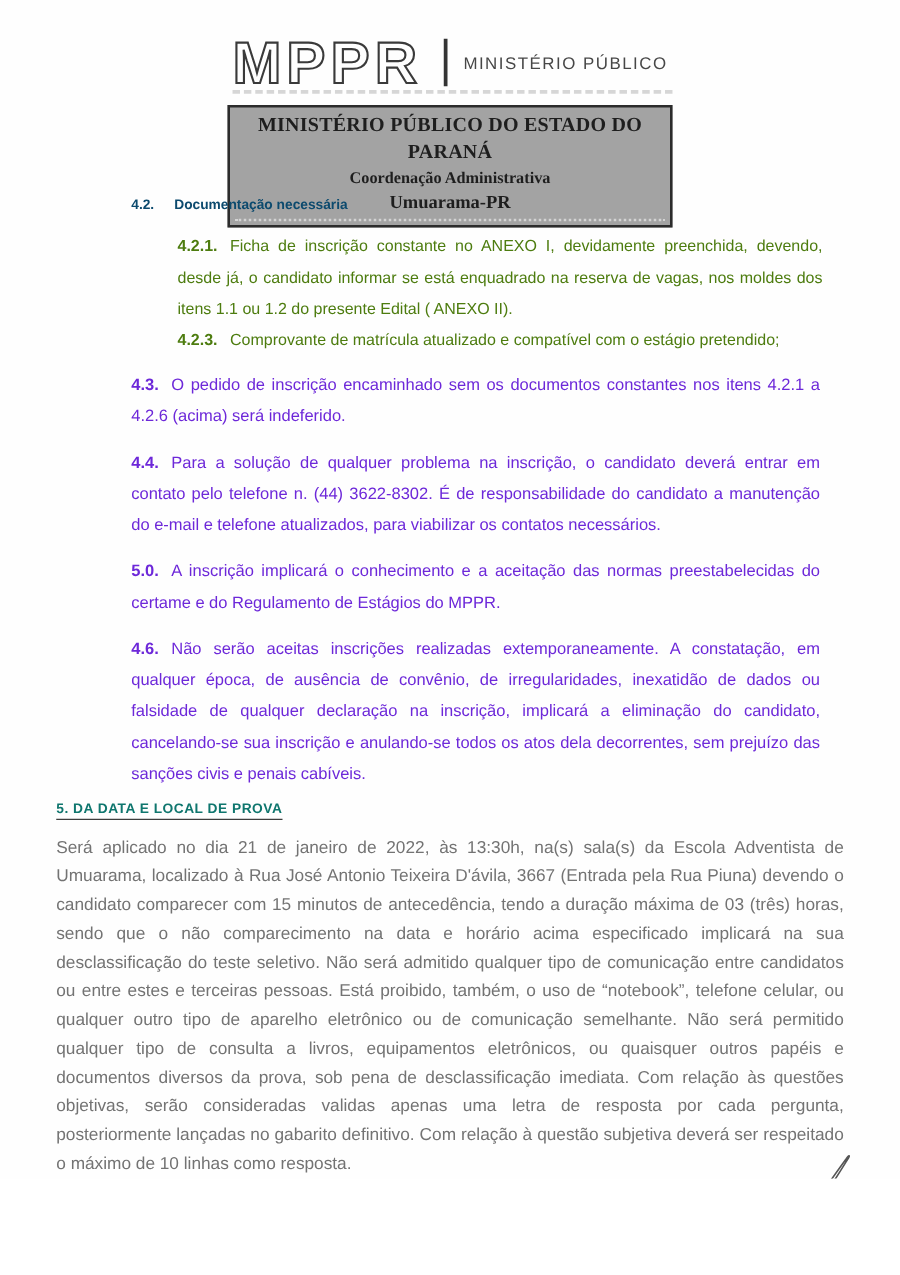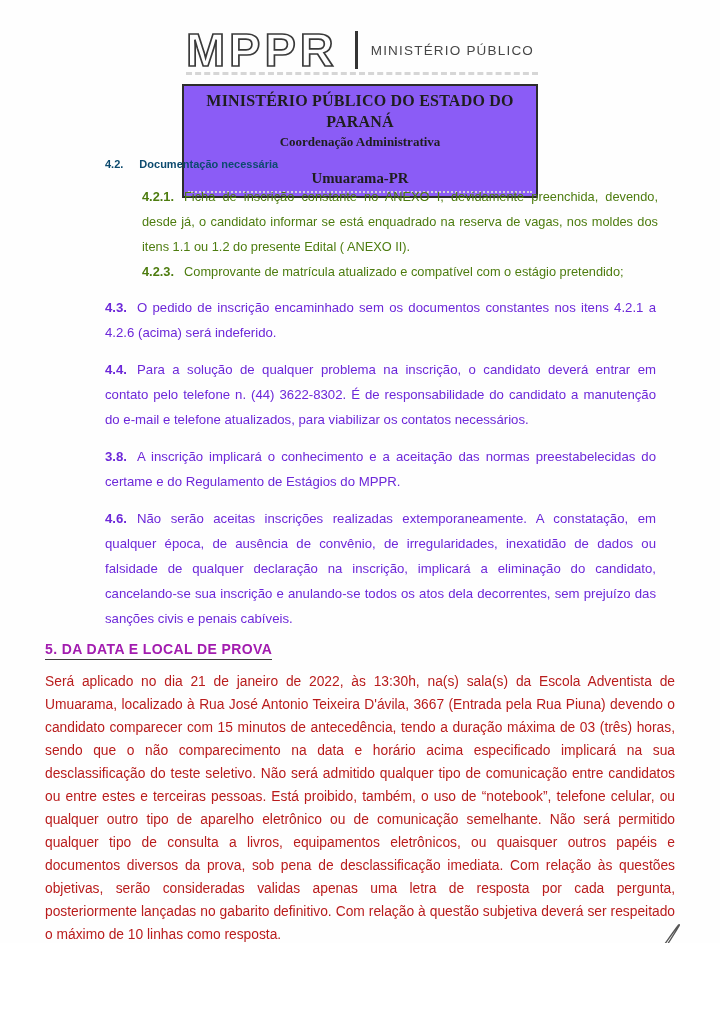--- a/index.html
+++ b/index.html
@@ -25,46 +25,46 @@
 
   
   .box-artifact-top {
     position:absolute; top:72px; left:186px; width:352px; height:0;
     border-top:3px dashed #cdcdcd; opacity:.8;
   }
 
   
   .letterhead-box {
     position:absolute; top:84px; left:182px; width:356px; box-sizing:border-box;
-    border:2px solid #2c2c2c; background:#8b5cf6; text-align:center;
+    border:2px solid #2c2c2c; background:#a3a3a3; text-align:center;
     font-family:"Liberation Serif", serif; color:#1e1e1e; padding:4px 2px 8px 2px;
   }
   .lh1 { font-size:16px; font-weight:700; letter-spacing:.2px; line-height:21px; }
   .lh2 { font-size:13px; font-weight:700; line-height:20px; }
-  .lh3 { font-size:14.8px; font-weight:700; line-height:20px;margin-top:16px; }
+  .lh3 { font-size:14.8px; font-weight:700; line-height:20px; }
   .lh-dotted { position:absolute; left:4px; right:4px; bottom:3px; border-top:2px dotted #d4d4d4; }
 
   
   .doc-body { position:absolute; top:158px; left:0; right:0; }
 
   .h42 { margin:0 65px 0 105px; font-size:11px; font-weight:700; color:#0c4a6e; }
   .h42 .num { margin-right:16px; }
 
   .subitems { margin:14px 62px 0 142px; }
   .sub { margin:0; text-align:justify; font-size:12.8px; line-height:25px; color:#4d7c0f; }
   .sub .inum { font-weight:700; margin-right:10px; }
 
   .item { margin:11px 64px 0 105px; text-align:justify; font-size:13.2px; line-height:25px; color:#6d28d9; }
   .item .inum { font-weight:700; margin-right:10px; }
   .item + .item { margin-top:12px; }
 
-  .h5 { margin:10px 0 0 45px; font-size:14px; font-weight:700; color:#a21caf; }
+  .h5 { margin:10px 0 0 45px; font-size:11px; font-weight:700; color:#0f766e; }
   .h5u { display:inline-block; border-bottom:1.4px solid #3d3d3d; padding-bottom:2px; letter-spacing:.4px; }
 
-  .para { margin:10px 45px 0 45px; text-align:justify; font-size:13.8px; line-height:23px; color:#b91c1c; }
+  .para { margin:10px 45px 0 45px; text-align:justify; font-size:13.8px; line-height:23px; color:#737373; }
 
   
   .signature { position:absolute; left:628px; top:922px; width:60px; height:78px; }
 
   
   .bottom-line { position:absolute; left:0; right:0; top:1011px; height:2px; background:#ececec; }
 </style>
 </head>
 <body>
 
@@ -93,21 +93,21 @@
       <b class="num">4.2.</b><b>Documentação necessária</b>
     </div>
 
     <div class="subitems">
       <p class="sub"><b class="inum">4.2.1.</b><span>Ficha de inscrição constante no ANEXO I, devidamente preenchida, devendo, desde já, o candidato informar se está enquadrado na reserva de vagas, nos moldes dos itens 1.1 ou 1.2 do presente Edital ( ANEXO II).</span></p>
       <p class="sub"><b class="inum">4.2.3.</b><span>Comprovante de matrícula atualizado e compatível com o estágio pretendido;</span></p>
     </div>
 
     <p class="item"><b class="inum">4.3.</b><span>O pedido de inscrição encaminhado sem os documentos constantes nos itens 4.2.1 a 4.2.6 (acima) será indeferido.</span></p>
     <p class="item"><b class="inum">4.4.</b><span>Para a solução de qualquer problema na inscrição, o candidato deverá entrar em contato pelo telefone n. (44) 3622-8302. É de responsabilidade do candidato a manutenção do e-mail e telefone atualizados, para viabilizar os contatos necessários.</span></p>
-    <p class="item"><b class="inum">3.8.</b><span>A inscrição implicará o conhecimento e a aceitação das normas preestabelecidas do certame e do Regulamento de Estágios do MPPR.</span></p>
+    <p class="item"><b class="inum">5.0.</b><span>A inscrição implicará o conhecimento e a aceitação das normas preestabelecidas do certame e do Regulamento de Estágios do MPPR.</span></p>
     <p class="item"><b class="inum">4.6.</b><span>Não serão aceitas inscrições realizadas extemporaneamente. A constatação, em qualquer época, de ausência de convênio, de irregularidades, inexatidão de dados ou falsidade de qualquer declaração na inscrição, implicará a eliminação do candidato, cancelando-se sua inscrição e anulando-se todos os atos dela decorrentes, sem prejuízo das sanções civis e penais cabíveis.</span></p>
 
     <h2 class="h5"><span class="h5u">5. DA DATA E LOCAL DE PROVA</span></h2>
 
     <p class="para">Será aplicado no dia 21 de janeiro de 2022, às 13:30h, na(s) sala(s) da Escola Adventista de Umuarama, localizado à Rua José Antonio Teixeira D'ávila, 3667 (Entrada pela Rua Piuna) devendo o candidato comparecer com 15 minutos de antecedência, tendo a duração máxima de 03 (três) horas, sendo que o não comparecimento na data e horário acima especificado implicará na sua desclassificação do teste seletivo. Não será admitido qualquer tipo de comunicação entre candidatos ou entre estes e terceiras pessoas. Está proibido, também, o uso de “notebook”, telefone celular, ou qualquer outro tipo de aparelho eletrônico ou de comunicação semelhante. Não será permitido qualquer tipo de consulta a livros, equipamentos eletrônicos, ou quaisquer outros papéis e documentos diversos da prova, sob pena de desclassificação imediata. Com relação às questões objetivas, serão consideradas validas apenas uma letra de resposta por cada pergunta, posteriormente lançadas no gabarito definitivo. Com relação à questão subjetiva deverá ser respeitado o máximo de 10 linhas como resposta.</p>
 
   </main>
 
   <svg class="signature" viewBox="0 0 60 78" aria-hidden="true">
     <path d="M7 73 C 12 64, 21 50, 30 37 C 38 25, 46 12, 51 4 C 52 2, 51 2, 49 5 C 41 16, 31 30, 24 41 C 19 48, 14 55, 12 59 C 15 55, 20 49, 23 47 C 25 46, 23 50, 21 53" fill="none" stroke="#565656" stroke-width="1.3" stroke-linecap="round"></path>

